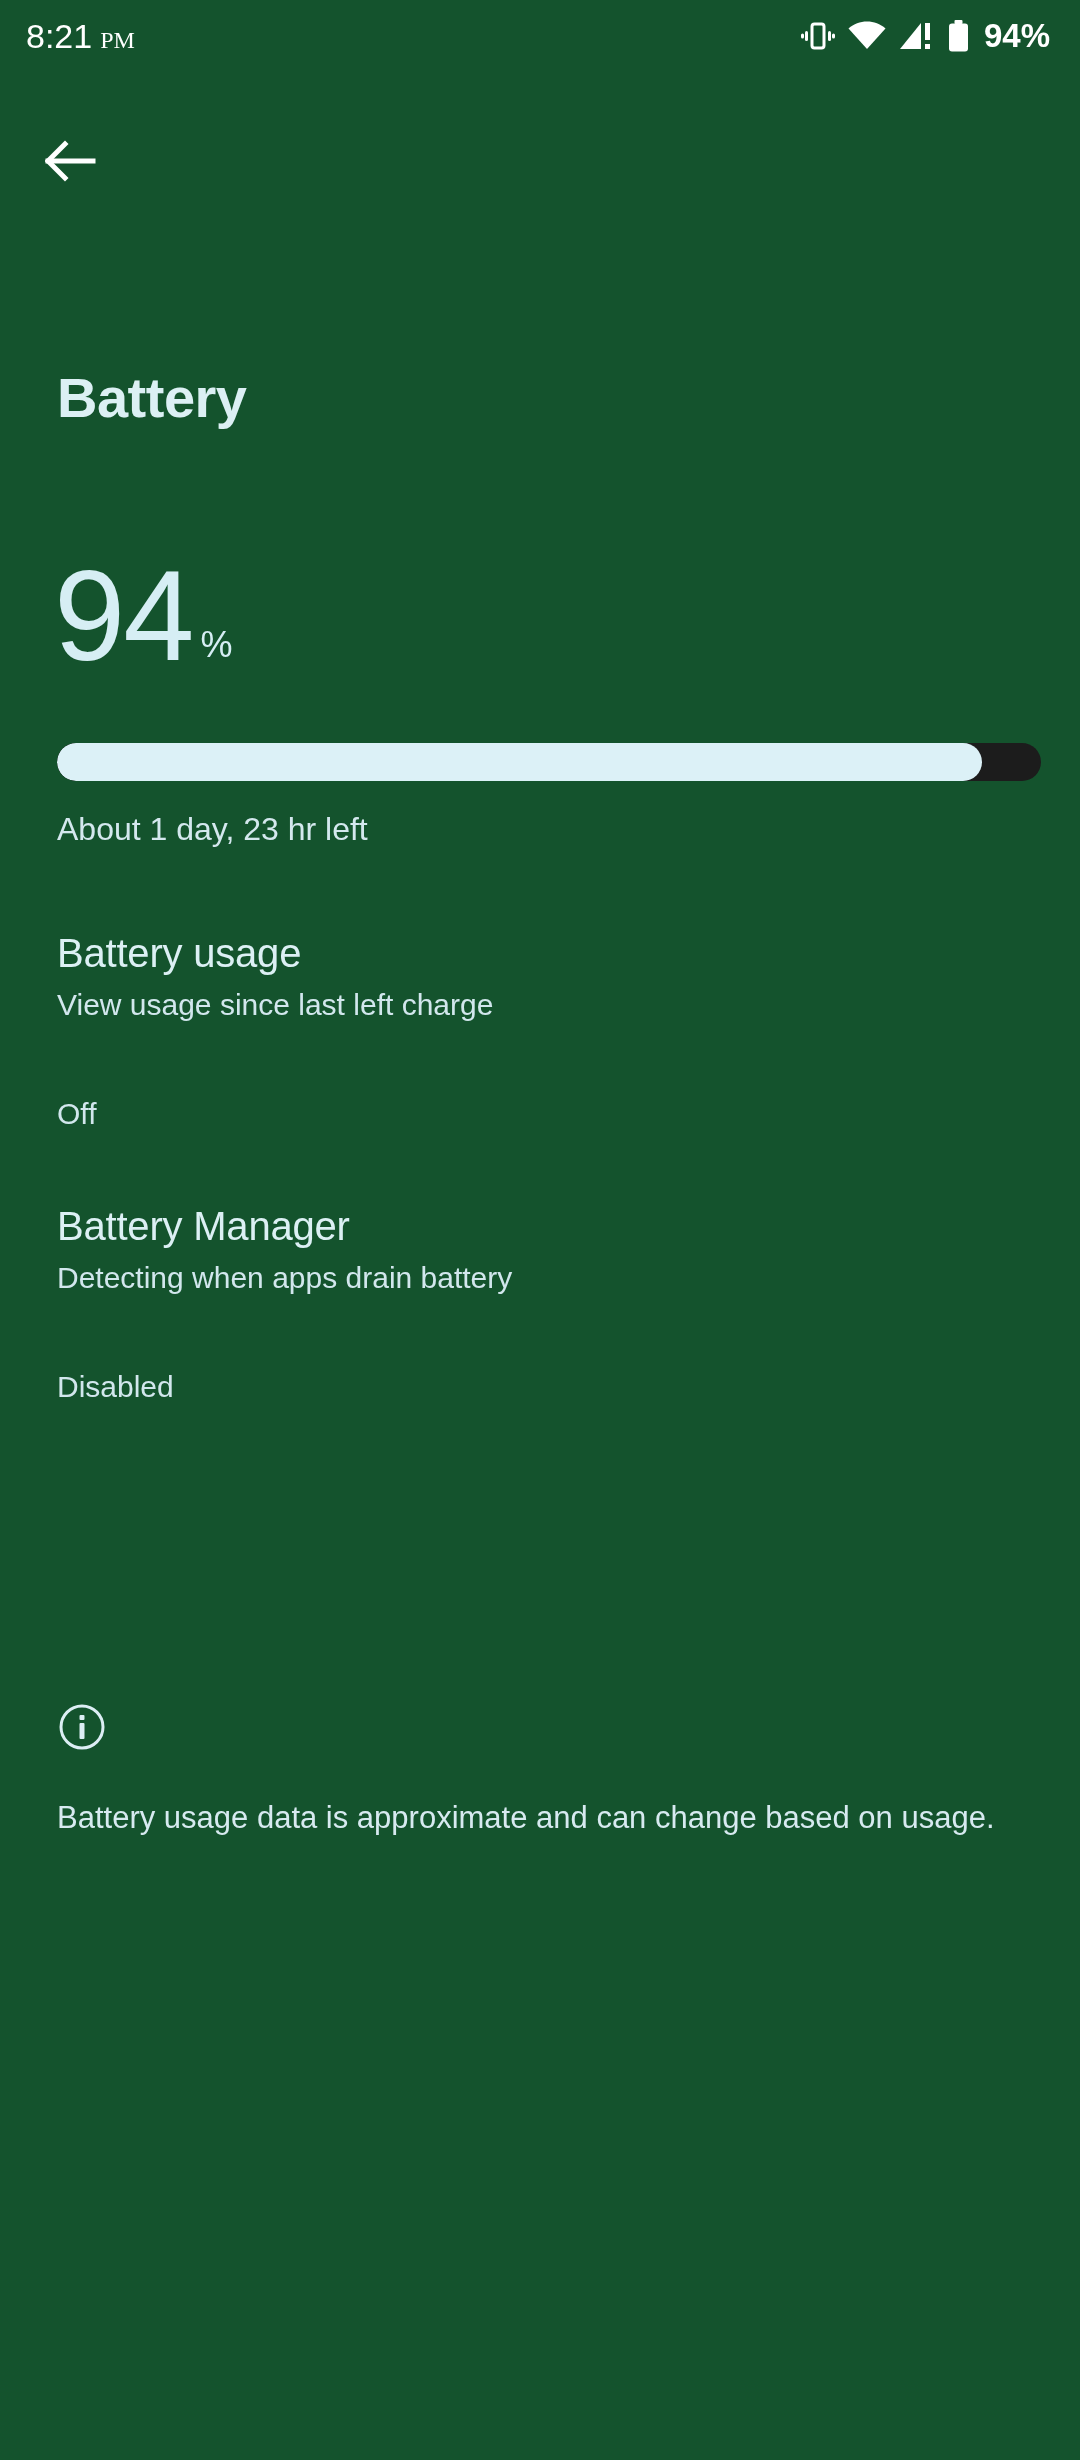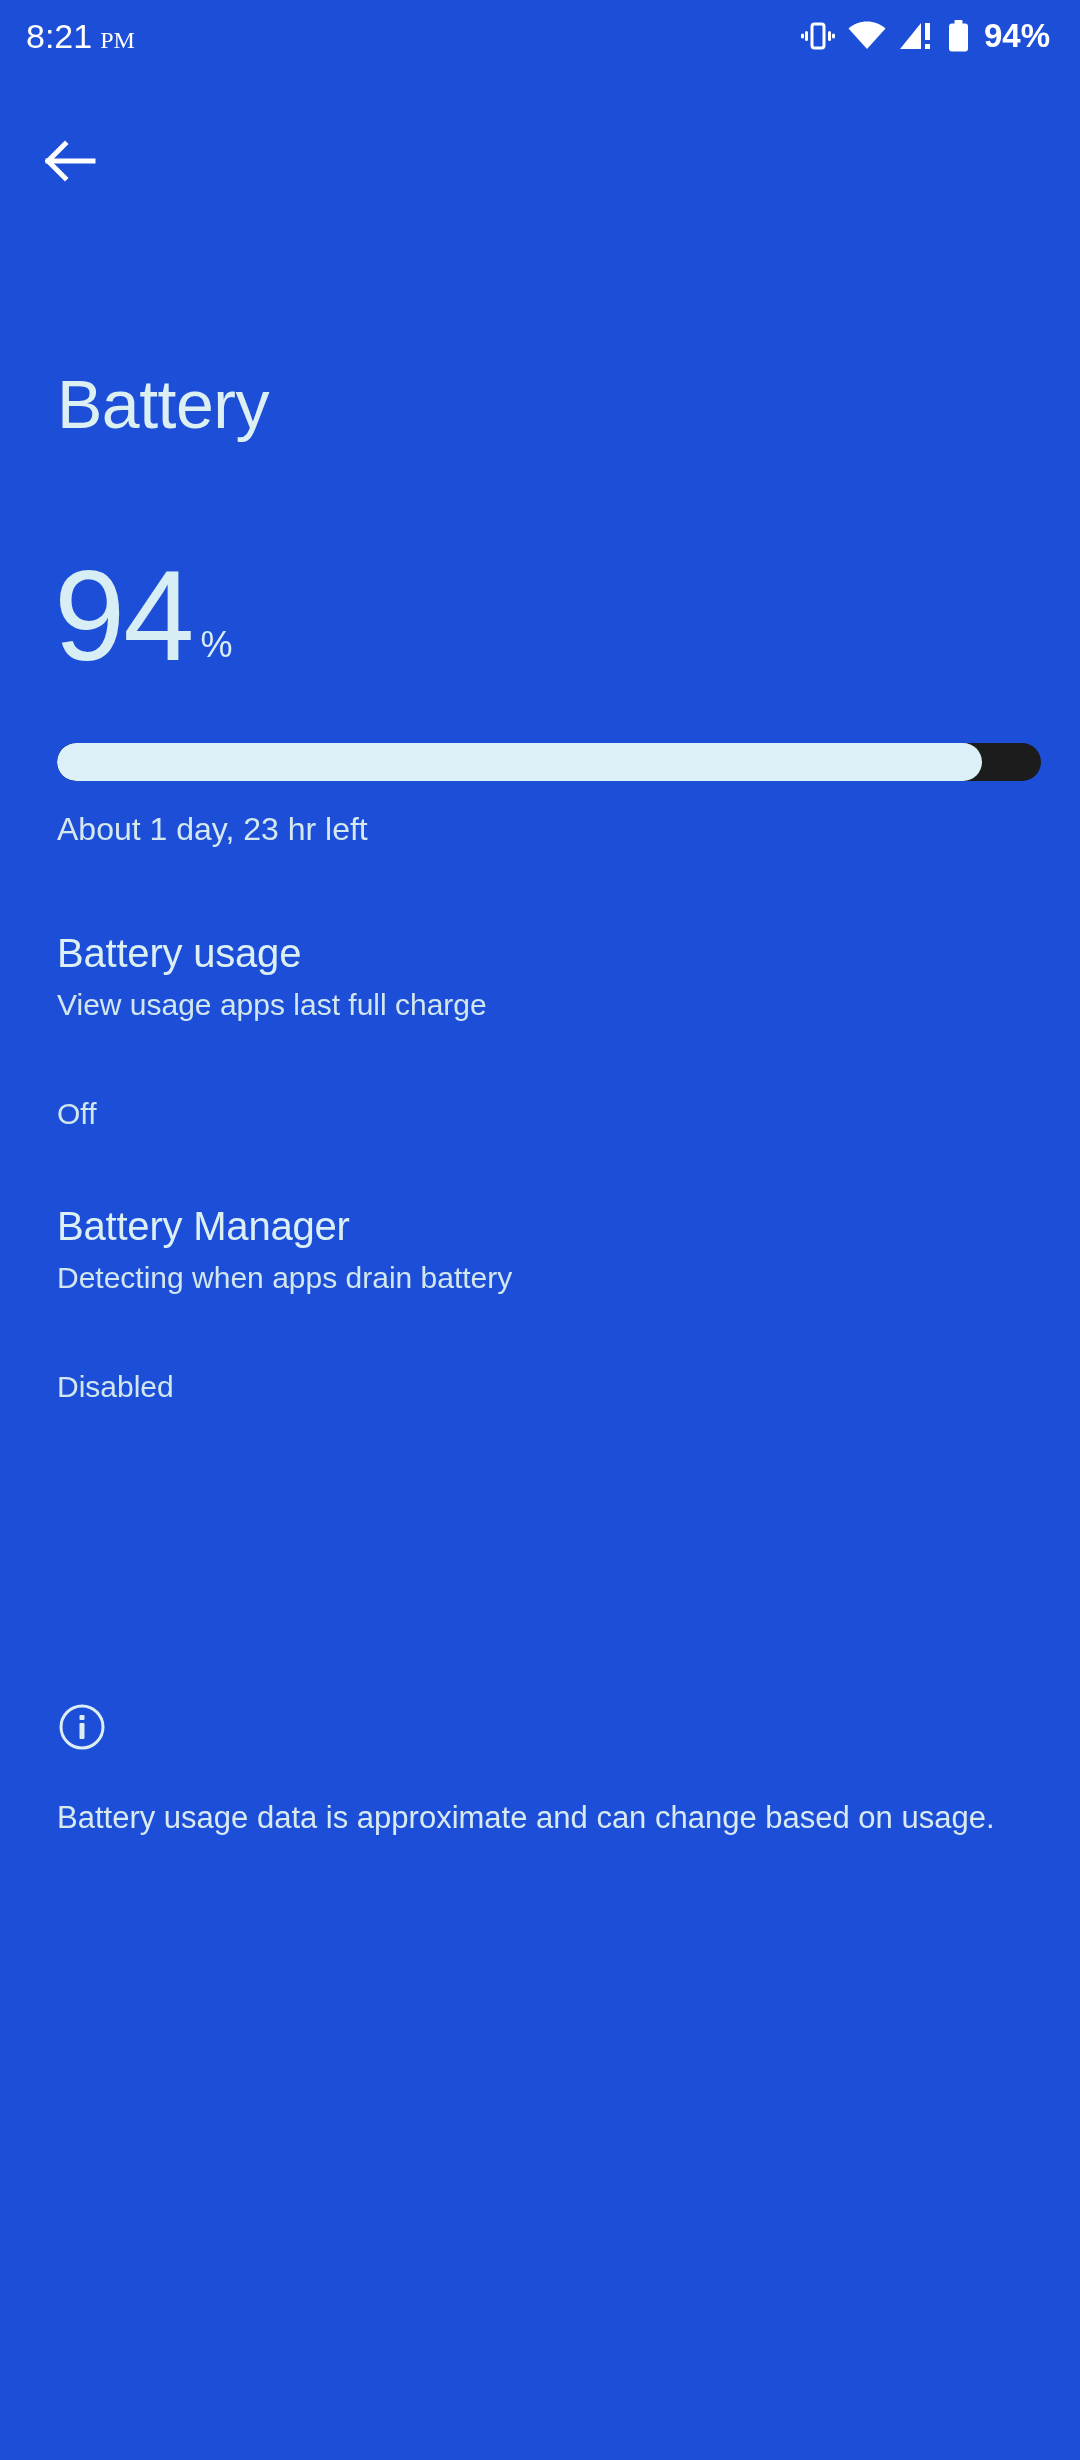--- a/index.html
+++ b/index.html
@@ -5,21 +5,21 @@
   * { margin:0; padding:0; box-sizing:border-box; }
   html, body {
     width:1080px; height:2460px;
     background:#000000;
     font-family:"Liberation Sans", sans-serif;
     overflow:hidden;
   }
   .screen {
     position:relative;
     width:1080px; height:2460px;
-    background:#1d4ed8;
+    background:#14532d;
   }
 
   
   .status-bar {
     position:absolute; top:0; left:0;
     width:1080px; height:72px;
     display:flex; align-items:center;
     justify-content:space-between;
     padding:0 30px 0 26px;
   }
@@ -40,21 +40,21 @@
   .back-btn {
     position:absolute; left:28px; top:128px;
     width:86px; height:66px;
     display:flex; align-items:center; justify-content:center;
   }
   .back-btn svg { display:block; }
 
   
   .page-title {
     position:absolute; left:57px; top:370px;
-    font-size:68px; font-weight:400;
+    font-size:56px; font-weight:700;
     color:#dcf0f4; line-height:1;
     letter-spacing:-0.5px;
   }
 
   
   .pct-wrap {
     position:absolute; left:54px; top:560px;
     display:flex; align-items:flex-end;
   }
   .pct-num {
@@ -187,21 +187,21 @@
 
   <div class="bar-track" style="background: rgb(28, 28, 28);">
     <div class="bar-fill" id="battery-fill" style="width: 94%; background: rgb(220, 241, 247);"></div>
   </div>
 
   <div class="time-left">About 1 day, 23 hr left</div>
 
   <div class="pref-list" id="pref-list">
     <div class="pref">
       <div class="pref-title">Battery usage</div>
-      <div class="pref-sub">View usage apps last full charge</div>
+      <div class="pref-sub">View usage since last left charge</div>
     </div>
     <div class="pref">
       <div class="pref-sub">Off</div>
     </div>
     <div class="pref">
       <div class="pref-title">Battery Manager</div>
       <div class="pref-sub">Detecting when apps drain battery</div>
     </div>
     <div class="pref">
       <div class="pref-sub">Disabled</div>

